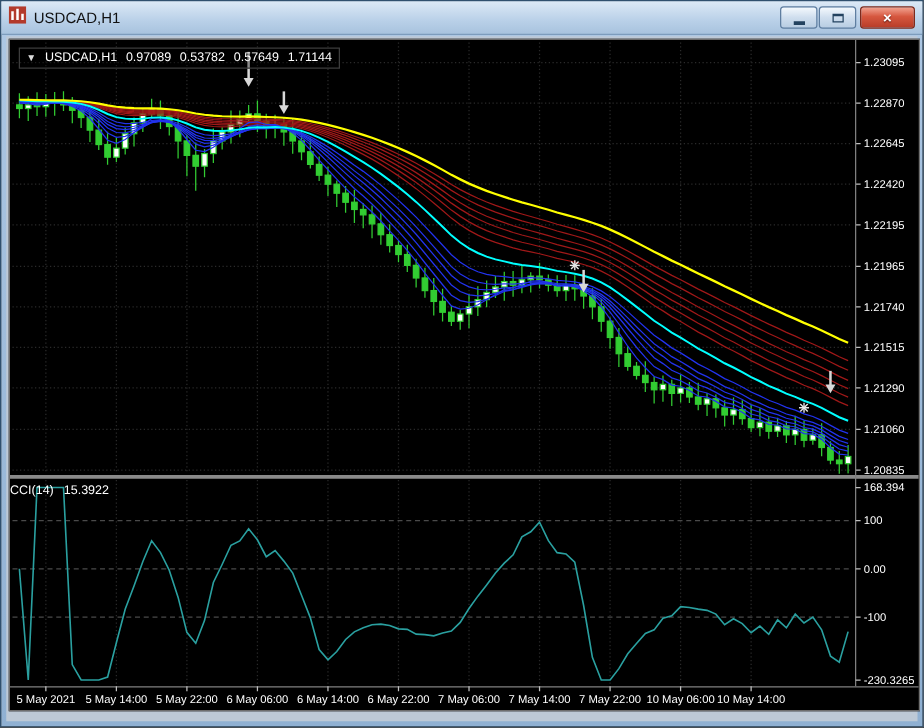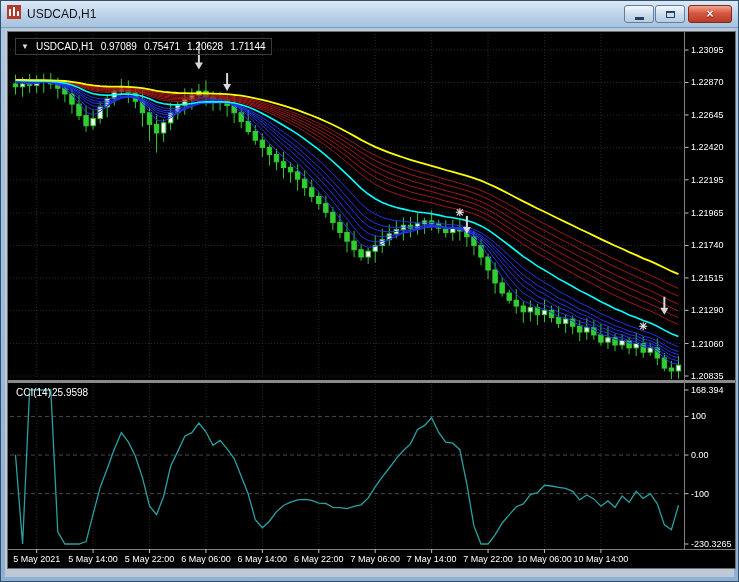--- a/index.html
+++ b/index.html
@@ -16,21 +16,21 @@
   .wbtn.close{width:44px;background:linear-gradient(#f2a391,#d6573f 45%,#b83c28);margin-left:2px;border-color:#7e2a1c;}
   .glyph-min{display:block;width:9px;height:3px;background:#23425f;margin-top:8px;}
   .glyph-max{display:block;width:9px;height:7px;border:1px solid #23425f;border-top-width:2px;box-sizing:border-box;}
   .glyph-close{color:#fff;font-size:12px;font-weight:bold;line-height:1;text-shadow:0 1px 1px #5a1008;}
   .client{position:absolute;left:4px;top:28px;right:4px;bottom:4px;background:#bdc9d6;}
   .chart-area{position:absolute;left:2px;top:2px;width:727px;height:536px;background:#000;
               border:1px solid #6e6e6e;box-sizing:content-box;}
   .info-line{position:absolute;left:7px;top:6px;display:flex;align-items:center;gap:7px;
              color:#fff;font-size:10px;border:1px solid #3d3d3d;padding:2px 5px;background:rgba(0,0,0,.35);}
   .info-line .arrow{font-size:8px;color:#dcdcdc;cursor:default;}
-  .cci-label{position:absolute;left:8px;top:355px;display:flex;gap:1px;color:#fff;font-size:10px;}
+  .cci-label{position:absolute;left:0;top:355px;display:flex;gap:8px;color:#fff;font-size:10px;}
   svg text{font-family:"Liberation Sans",sans-serif;}
 </style>
 </head>
 <body>
 
 <div class="window">
   <div class="titlebar">
     <span>
       <svg width="14" height="14">
           <rect x="0" y="0" width="14" height="14" fill="#b33a2b"></rect>
@@ -389,23 +389,23 @@
             <line x1="536.4736842105262" y1="517" x2="536.4736842105262" y2="521" stroke="#c0c0c0"></line>
             <text x="536.4736842105262" y="530" font-size="9" fill="#ffffff" text-anchor="middle">10 May 06:00</text>
             <line x1="592.8947368421052" y1="517" x2="592.8947368421052" y2="521" stroke="#c0c0c0"></line>
             <text x="592.8947368421052" y="530" font-size="9" fill="#ffffff" text-anchor="middle">10 May 14:00</text>
           </g>
         </svg>
       <div class="info-line">
         <span class="arrow">▼</span>
         <span>USDCAD,H1</span>
         <span>0.97089</span>
-        <span>0.75471</span>
-        <span>1.20628</span>
+        <span>0.53782</span>
+        <span>0.57649</span>
         <span>1.71144</span>
       </div>
       <div class="cci-label">
         <span>CCI(14)</span>
-        <span>25.9598</span>
+        <span>15.3922</span>
       </div>
     </div>
   </div>
 </div>
 
 </body></html>

